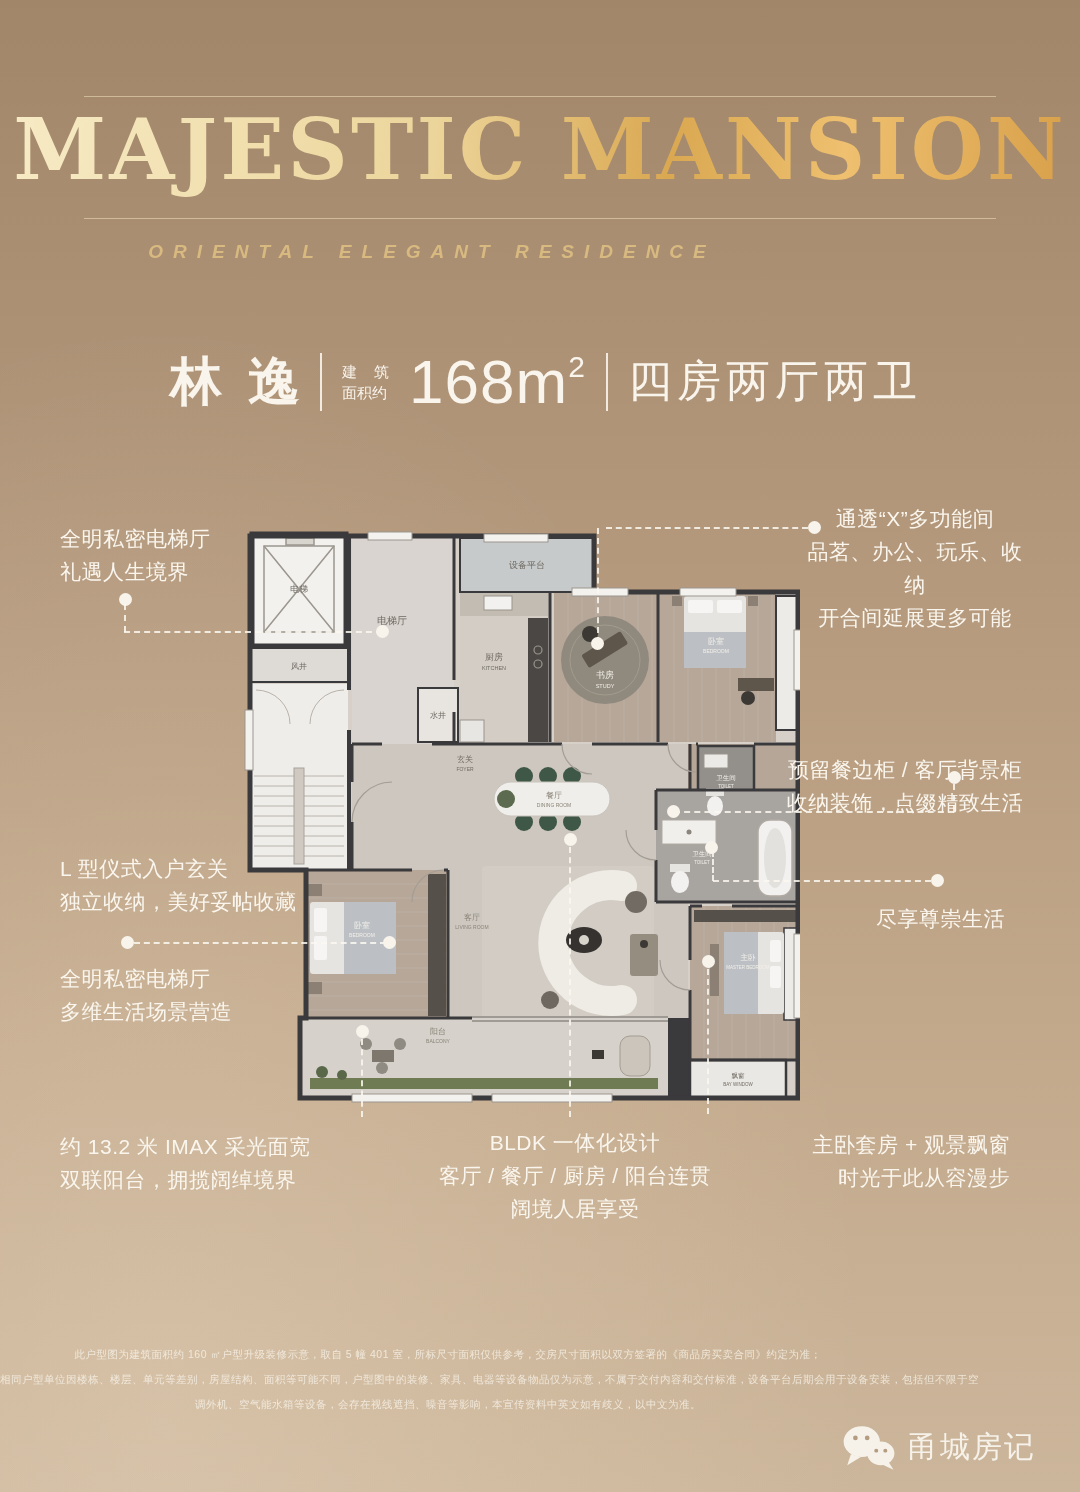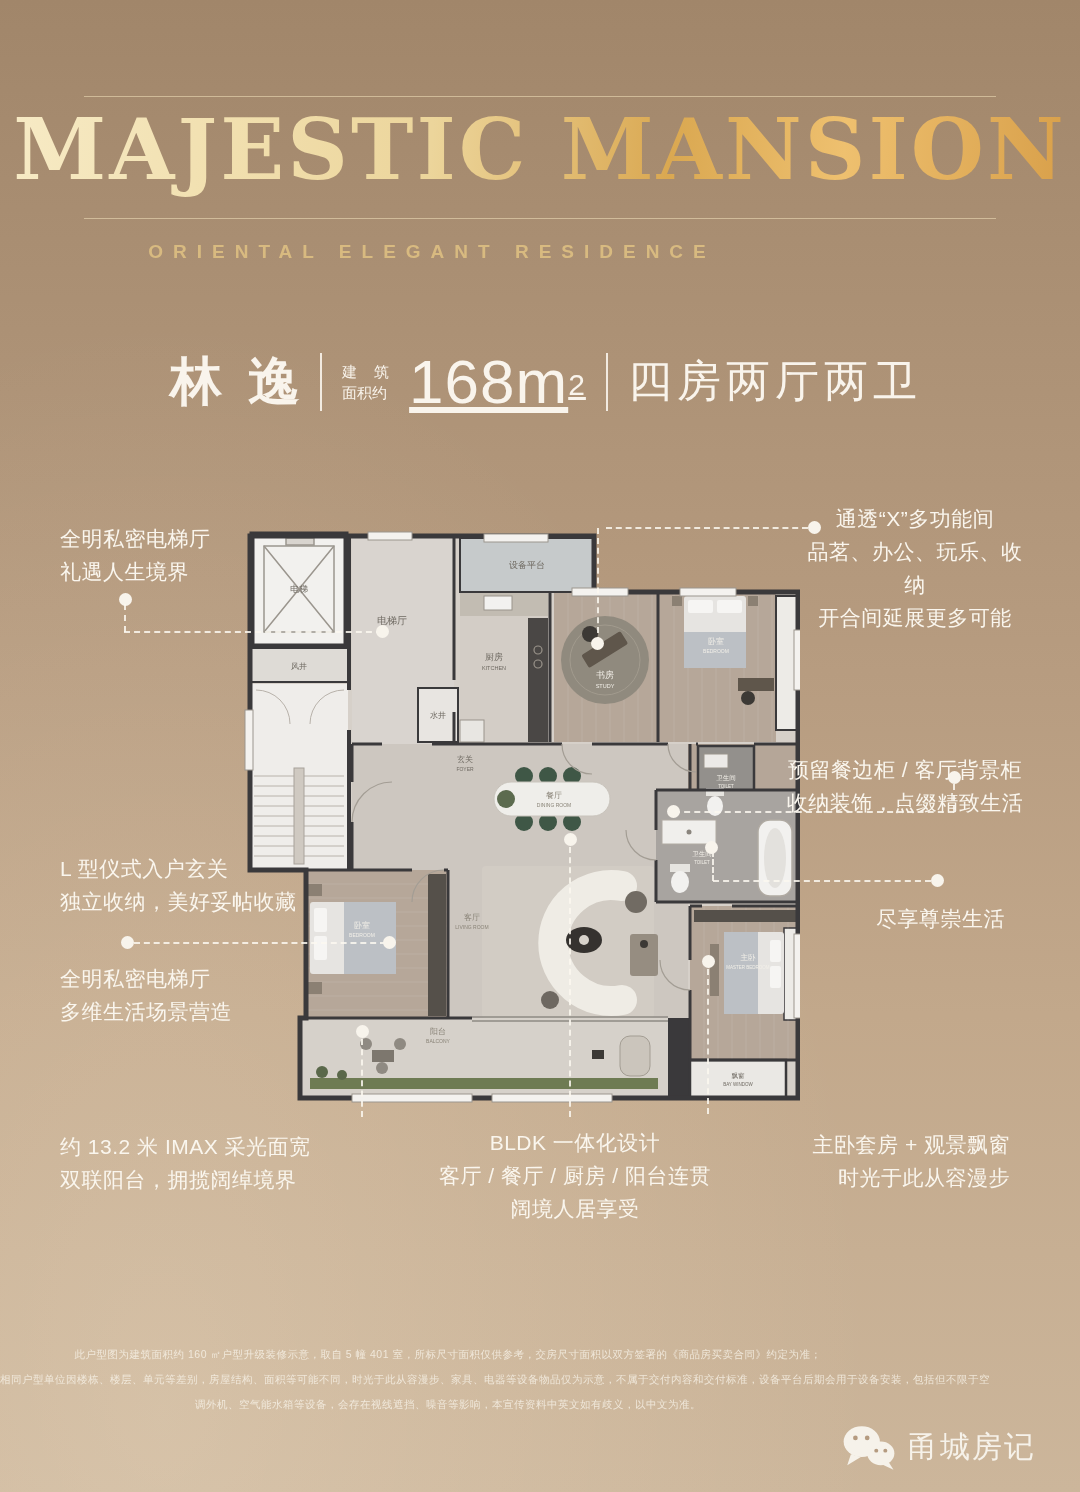--- a/index.html
+++ b/index.html
@@ -7,28 +7,28 @@
   #poster{position:relative;width:1080px;height:1492px;overflow:hidden;
     background-image:
       radial-gradient(ellipse at 15% 95%, rgba(255,242,220,0.22), rgba(255,242,220,0) 55%),
       linear-gradient(180deg,#a1866a 0%,#ab9074 20%,#b79c80 45%,#c2a88b 68%,#ccb69b 100%);}
   .rule{position:absolute;height:1px;background:rgba(243,226,188,0.55);}
   .title{position:absolute;top:100px;left:0;width:1080px;text-align:center;
     font-family:"DejaVu Serif","Liberation Serif",serif;font-weight:700;font-size:84px;letter-spacing:3px;
     background:linear-gradient(94deg,#f7ebc6 0%,#f1dfae 22%,#ecd59b 40%,#daa851 62%,#eec06f 78%,#d79e48 100%);
     -webkit-background-clip:text;background-clip:text;color:transparent;white-space:nowrap;}
   .subtitle{position:absolute;top:241px;left:0;width:864px;text-align:center;
-    font-size:19px;letter-spacing:10px;color:#d8ba80;font-weight:700;white-space:nowrap;}
+    font-size:19px;letter-spacing:10px;color:#d8ba80;font-weight:700;white-space:nowrap;font-style:italic;}
   
   .headline{position:absolute;top:346px;left:0;width:1080px;display:flex;justify-content:center;align-items:center;gap:20px;color:#f9f4ec;}
   .hl-name{font-size:52px;letter-spacing:26px;margin-right:-26px;font-weight:700;margin-left:12px;}
   .hl-div{width:2px;height:58px;background:rgba(249,244,236,0.9);}
   .hl-arealabel{display:flex;flex-direction:column;justify-content:center;font-size:15px;line-height:1.4;}
   .hl-arealabel .t1{letter-spacing:17px;margin-right:-17px;}
-  .hl-value{font-size:62px;font-weight:400;letter-spacing:1px;display:flex;align-items:center;text-decoration:underline;}
+  .hl-value{font-size:62px;font-weight:400;letter-spacing:1px;display:flex;align-items:flex-start;}
   .hl-value sup{font-size:30px;line-height:1;margin-top:6px;}
   .hl-rooms{font-size:44px;letter-spacing:5px;font-weight:500;}
   
   .co{position:absolute;color:#faf6ee;font-size:21px;line-height:33px;letter-spacing:0.5px;}
   .dot{position:absolute;width:13px;height:13px;border-radius:50%;background:#f8f4ec;}
   .dash-h{position:absolute;height:0;border-top:2px dashed rgba(252,248,240,0.85);}
   .dash-v{position:absolute;width:0;border-left:2px dashed rgba(252,248,240,0.85);}
   
   #plan{position:absolute;left:232px;top:530px;width:568px;height:575px;}
   text{font-family:"Liberation Sans",sans-serif;}
@@ -348,21 +348,21 @@
     <div>BLDK 一体化设计</div>
     <div>客厅 / 餐厅 / 厨房 / 阳台连贯</div>
     <div>阔境人居享受</div>
   </div>
   <div class="co" style="right:70px;top:1128px;width:235px;text-align:right;">
     <div>主卧套房 + 观景飘窗</div>
     <div>时光于此从容漫步</div>
   </div>
 
   <div class="disc" style="top:1348px;">此户型图为建筑面积约 160 ㎡户型升级装修示意，取自 5 幢 401 室，所标尺寸面积仅供参考，交房尺寸面积以双方签署的《商品房买卖合同》约定为准；</div>
-  <div class="disc" style="top:1373px;">相同户型单位因楼栋、楼层、单元等差别，房屋结构、面积等可能不同，时光于此从容漫步、家具、电器等设备物品仅为示意，不属于交付内容和交付标准，设备平台后期会用于设备安装，包括但不限于空</div>
+  <div class="disc" style="top:1373px;">相同户型单位因楼栋、楼层、单元等差别，房屋结构、面积等可能不同，户型图中的装修、家具、电器等设备物品仅为示意，不属于交付内容和交付标准，设备平台后期会用于设备安装，包括但不限于空</div>
   <div class="disc" style="top:1398px;">调外机、空气能水箱等设备，会存在视线遮挡、噪音等影响，本宣传资料中英文如有歧义，以中文为准。</div>
 
   <div class="wm">
     <svg width="58" height="50" viewBox="0 0 64 52">
       <ellipse cx="24" cy="20" rx="20" ry="17" fill="#f6f2ea"></ellipse>
       <path d="M12,34 L8,46 L23,37 Z" fill="#f6f2ea"></path>
       <circle cx="17" cy="16" r="2.6" fill="#b59b80"></circle>
         <circle cx="30" cy="16" r="2.6" fill="#b59b80"></circle>
       <ellipse cx="45" cy="33" rx="15" ry="13" fill="#f6f2ea"></ellipse>
       <path d="M54,43 L59,51 L46,45 Z" fill="#f6f2ea"></path>

